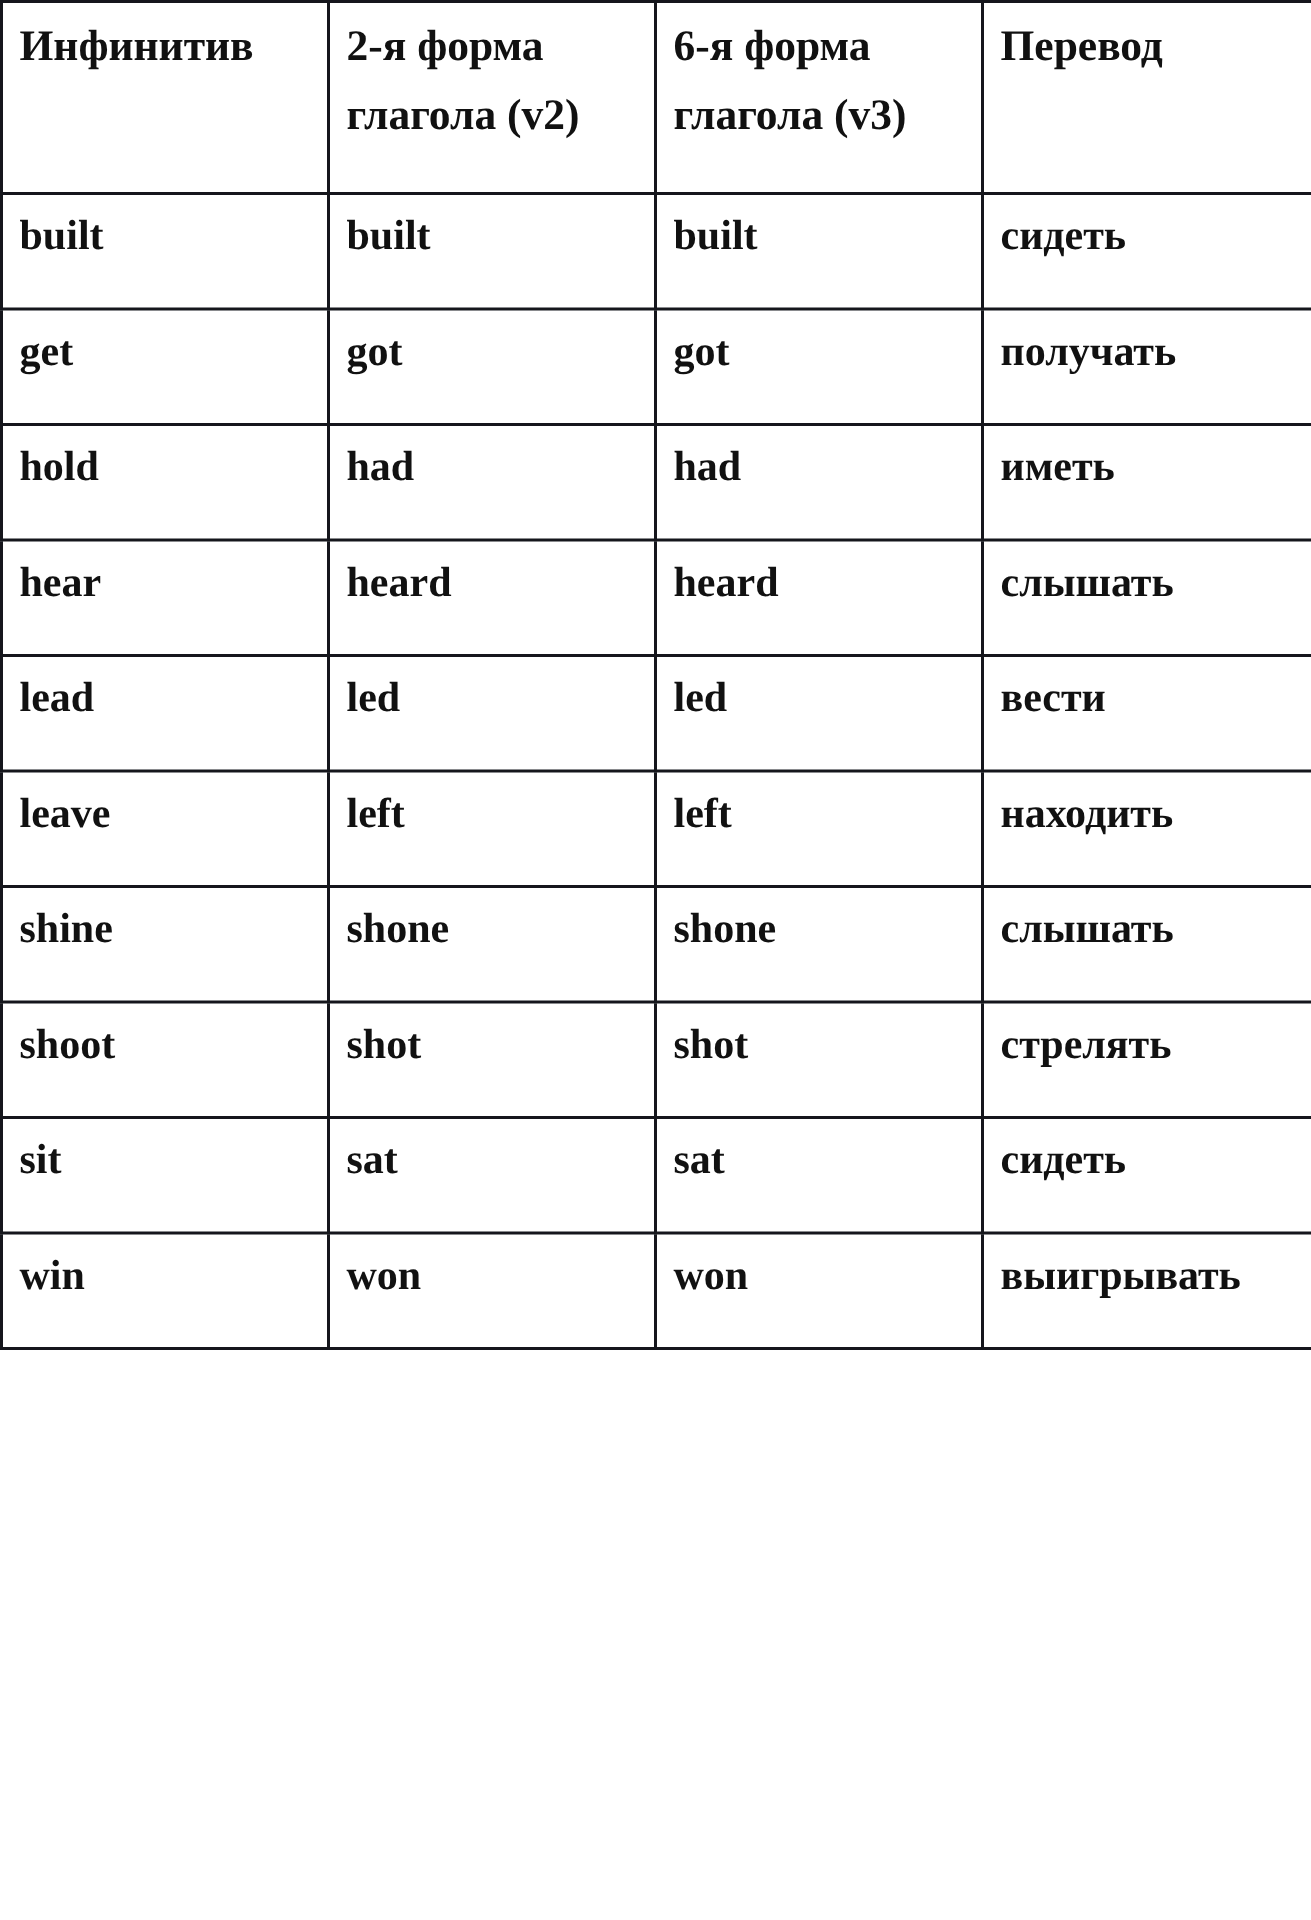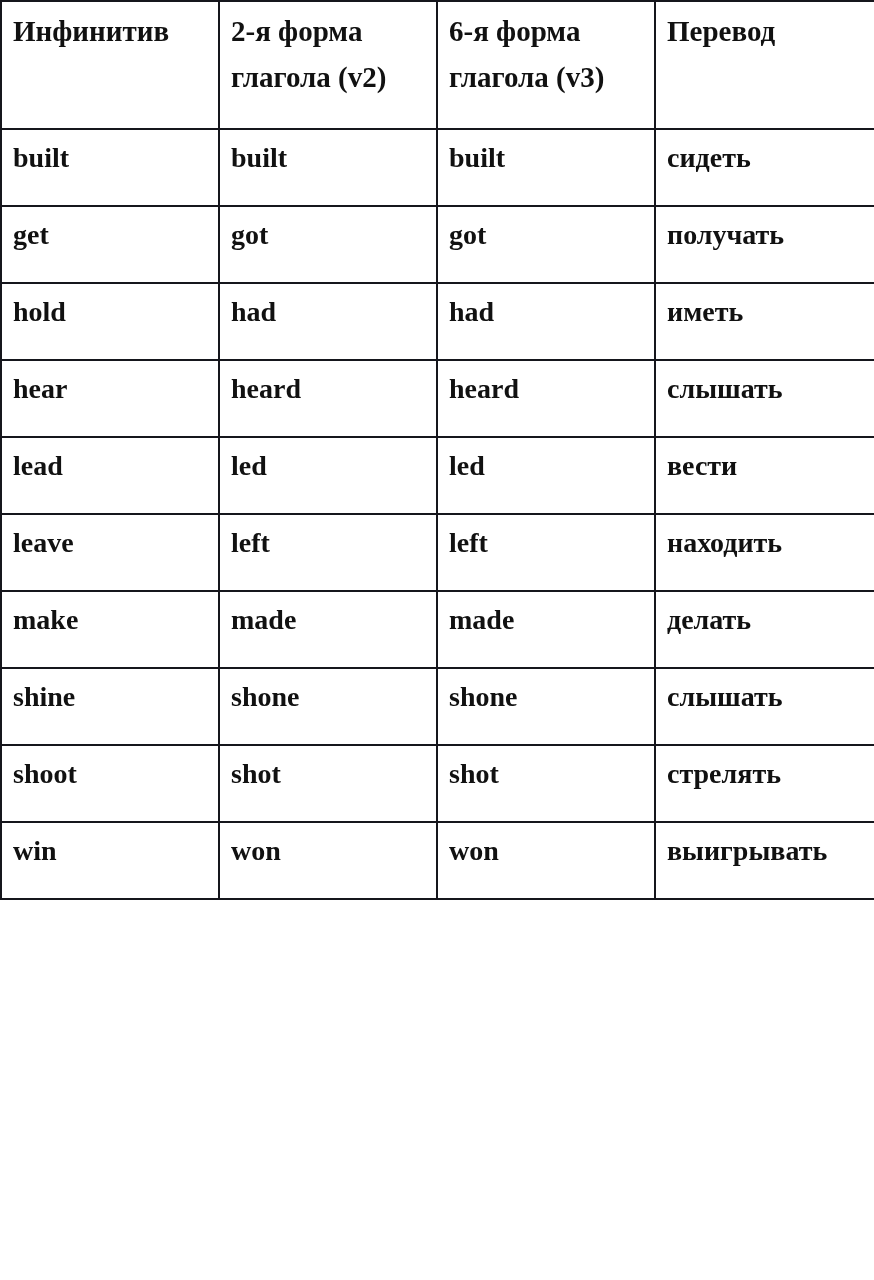--- a/index.html
+++ b/index.html
@@ -173,34 +173,20 @@
         </td>
         <td>
           <span class="cell-text">left</span>
         </td>
         <td>
           <span class="cell-text">находить</span>
         </td>
       </tr>
       <tr>
         <td>
-          <span class="cell-text">make</span>
-        </td>
-        <td>
-          <span class="cell-text">made</span>
-        </td>
-        <td>
-          <span class="cell-text">made</span>
-        </td>
-        <td>
-          <span class="cell-text">делать</span>
-        </td>
-      </tr>
-      <tr>
-        <td>
           <span class="cell-text">shine</span>
         </td>
         <td>
           <span class="cell-text">shone</span>
         </td>
         <td>
           <span class="cell-text">shone</span>
         </td>
         <td>
           <span class="cell-text">слышать</span>
@@ -211,20 +197,34 @@
           <span class="cell-text">shoot</span>
         </td>
         <td>
           <span class="cell-text">shot</span>
         </td>
         <td>
           <span class="cell-text">shot</span>
         </td>
         <td>
           <span class="cell-text">стрелять</span>
+        </td>
+      </tr>
+      <tr>
+        <td>
+          <span class="cell-text">sit</span>
+        </td>
+        <td>
+          <span class="cell-text">sat</span>
+        </td>
+        <td>
+          <span class="cell-text">sat</span>
+        </td>
+        <td>
+          <span class="cell-text">сидеть</span>
         </td>
       </tr>
       <tr>
         <td>
           <span class="cell-text">win</span>
         </td>
         <td>
           <span class="cell-text">won</span>
         </td>
         <td>

